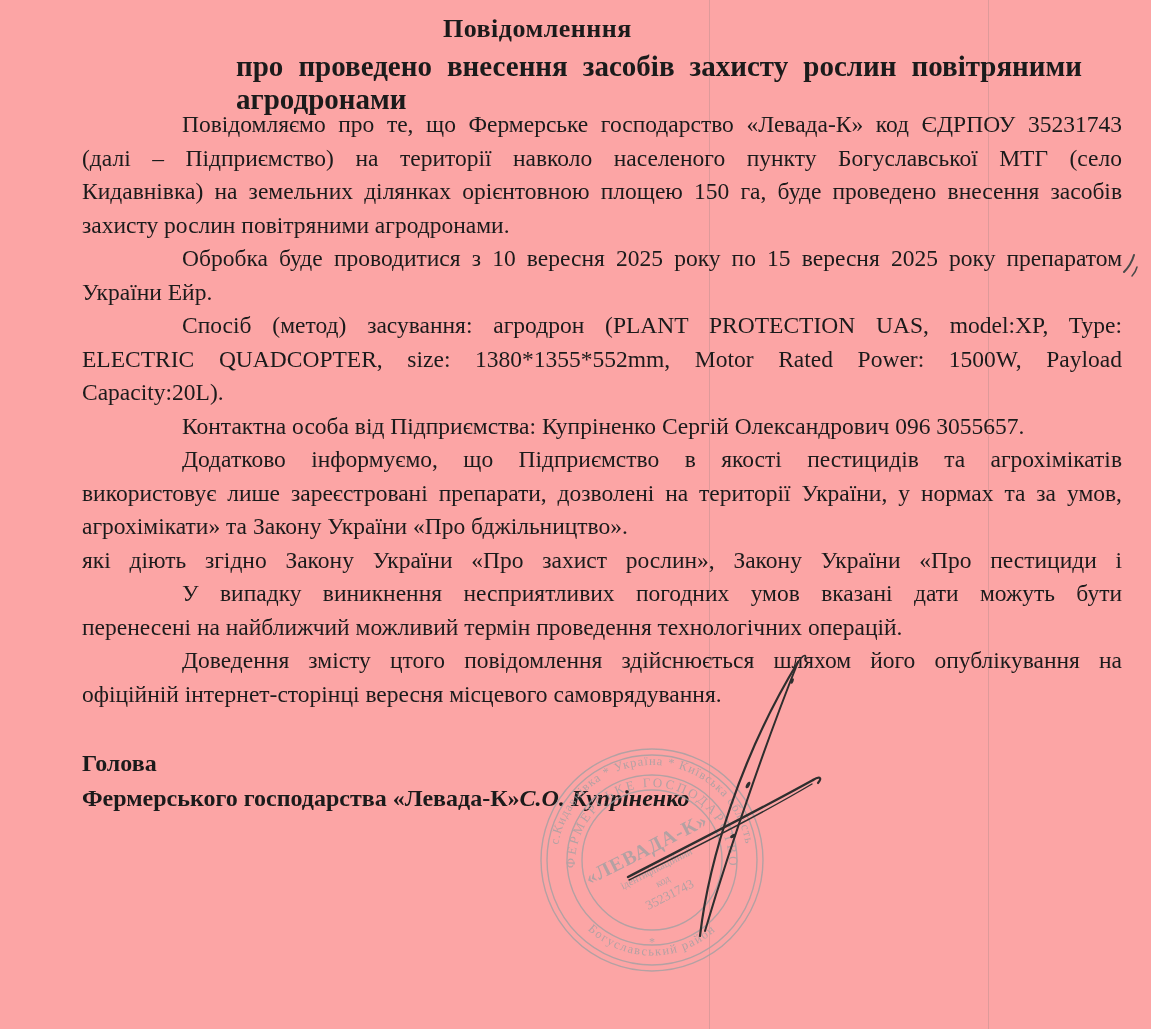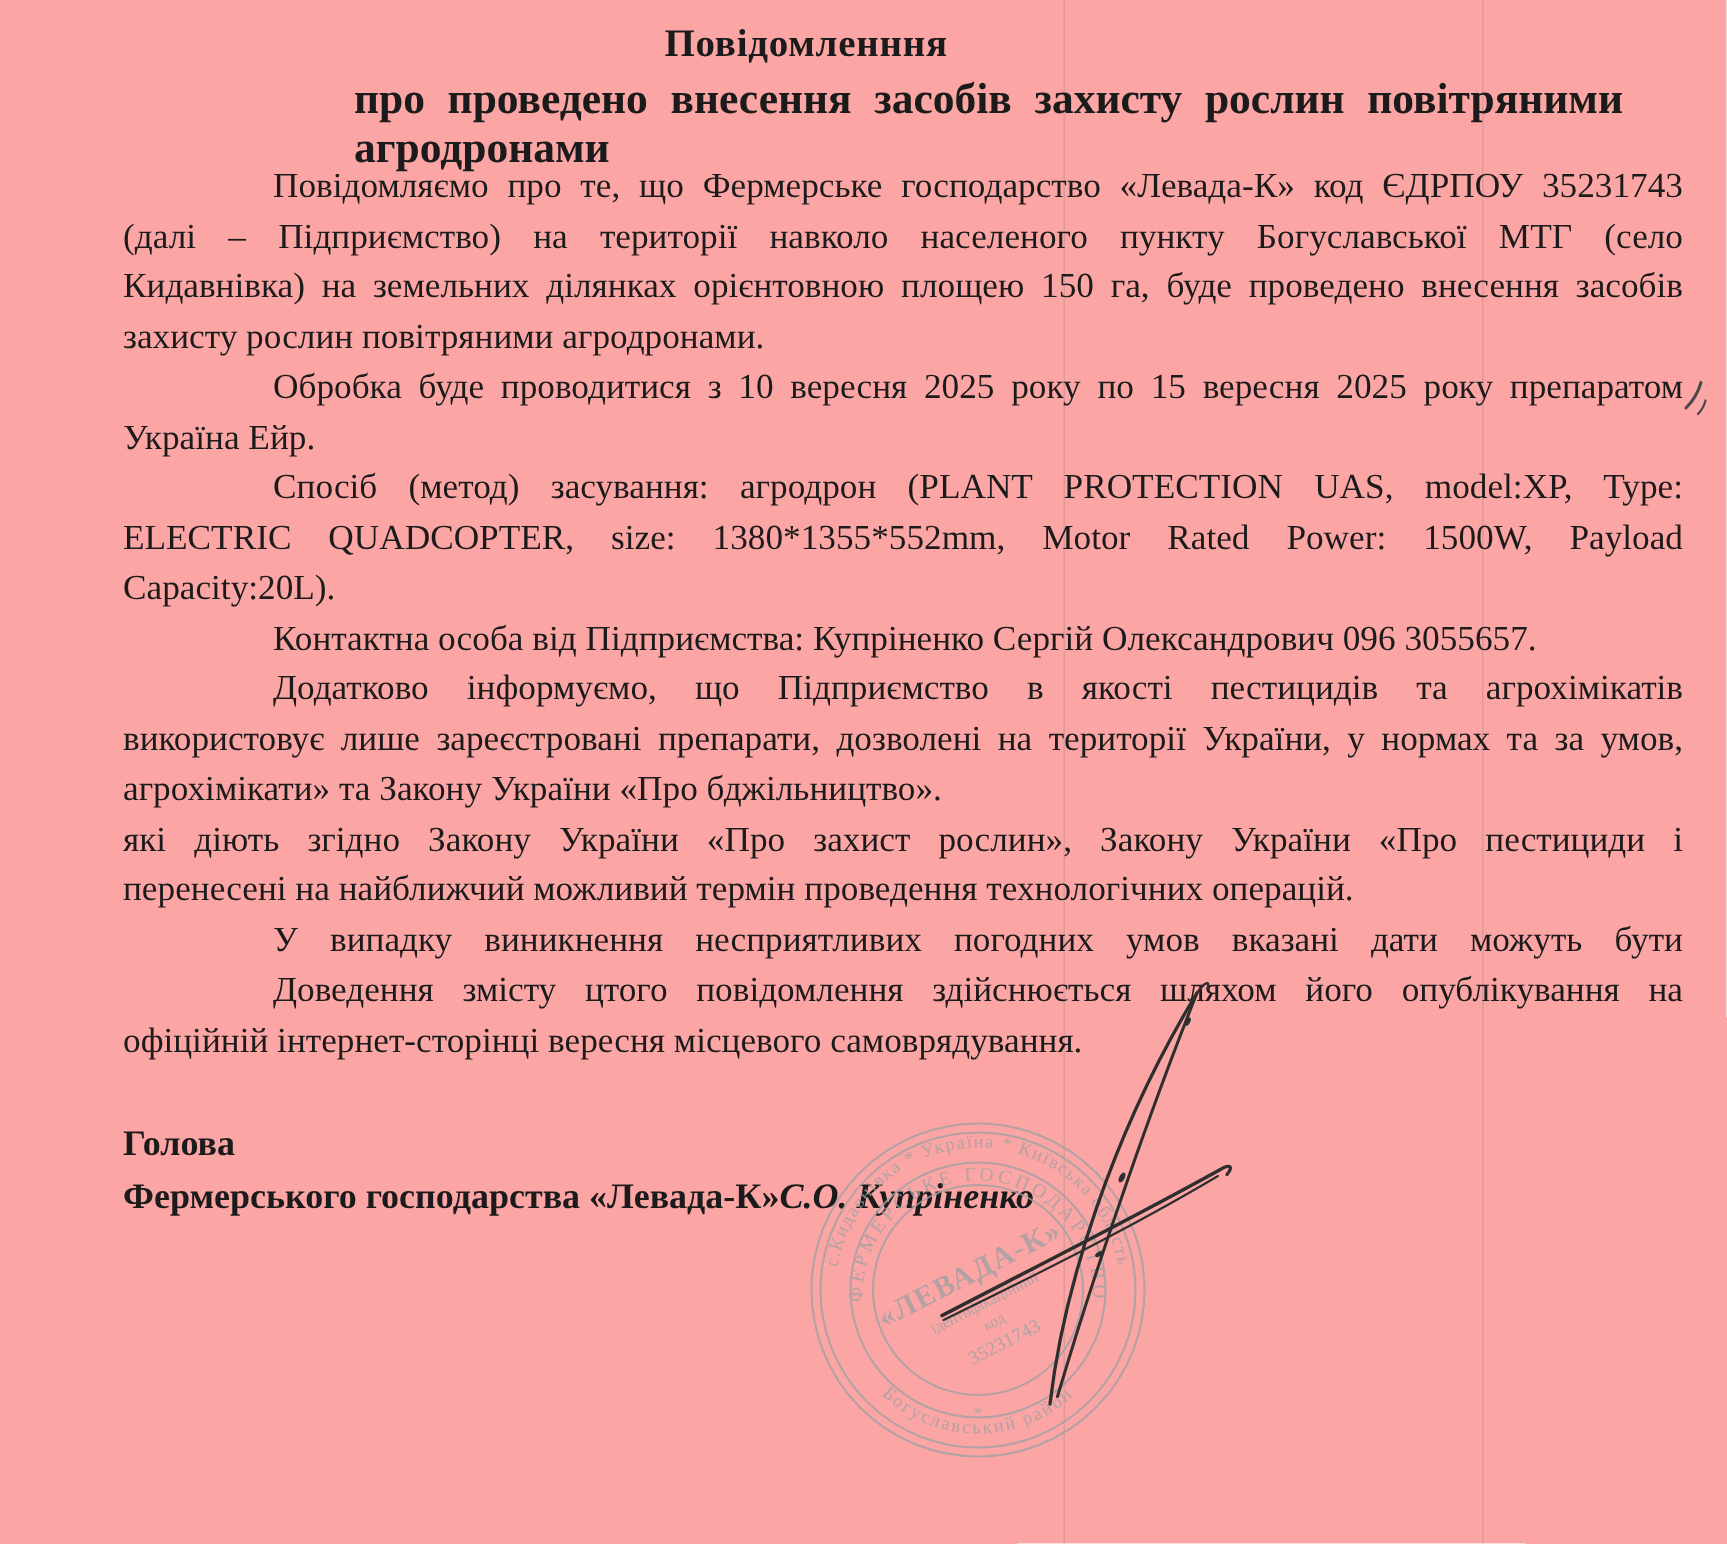--- a/index.html
+++ b/index.html
@@ -59,31 +59,31 @@
 
   <div class="title">Повідомленння</div>
   <div class="subtitle">про проведено внесення засобів захисту рослин повітряними агродронами</div>
 
   <div class="docbody">
       <div class="line first">Повідомляємо про те, що Фермерське господарство «Левада-К» код ЄДРПОУ 35231743</div>
       <div class="line">(далі – Підприємство) на території навколо населеного пункту Богуславської МТГ (село</div>
       <div class="line">Кидавнівка) на земельних ділянках орієнтовною площею 150 га, буде проведено внесення засобів</div>
       <div class="line last">захисту рослин повітряними агродронами.</div>
       <div class="line first">Обробка буде проводитися з 10 вересня 2025 року по 15 вересня 2025 року препаратом</div>
-      <div class="line last">Україна Ейр.</div>
+      <div class="line last">України Ейр.</div>
       <div class="line first">Спосіб (метод) засування: агродрон (PLANT PROTECTION UAS, model:XP, Type:</div>
       <div class="line">ELECTRIC QUADCOPTER, size: 1380*1355*552mm, Motor Rated Power: 1500W, Payload</div>
       <div class="line last">Capacity:20L).</div>
       <div class="line first last">Контактна особа від Підприємства: Купріненко Сергій Олександрович 096 3055657.</div>
       <div class="line first">Додатково інформуємо, що Підприємство в якості пестицидів та агрохімікатів</div>
       <div class="line">використовує лише зареєстровані препарати, дозволені на території України, у нормах та за умов,</div>
       <div class="line last">агрохімікати» та Закону України «Про бджільництво».</div>
       <div class="line">які діють згідно Закону України «Про захист рослин», Закону України «Про пестициди і</div>
+      <div class="line first">У випадку виникнення несприятливих погодних умов вказані дати можуть бути</div>
       <div class="line last">перенесені на найближчий можливий термін проведення технологічних операцій.</div>
-      <div class="line first">У випадку виникнення несприятливих погодних умов вказані дати можуть бути</div>
       <div class="line first">Доведення змісту цтого повідомлення здійснюється шляхом його опублікування на</div>
       <div class="line last">офіційній інтернет-сторінці вересня місцевого самоврядування.</div>
     </div>
 
   <div class="signoff">
     <div>Голова</div>
     <div class="row">
       <div>Фермерського господарства «Левада-К»</div>
       <div class="signer">С.О. Купріненко</div>
     </div>

